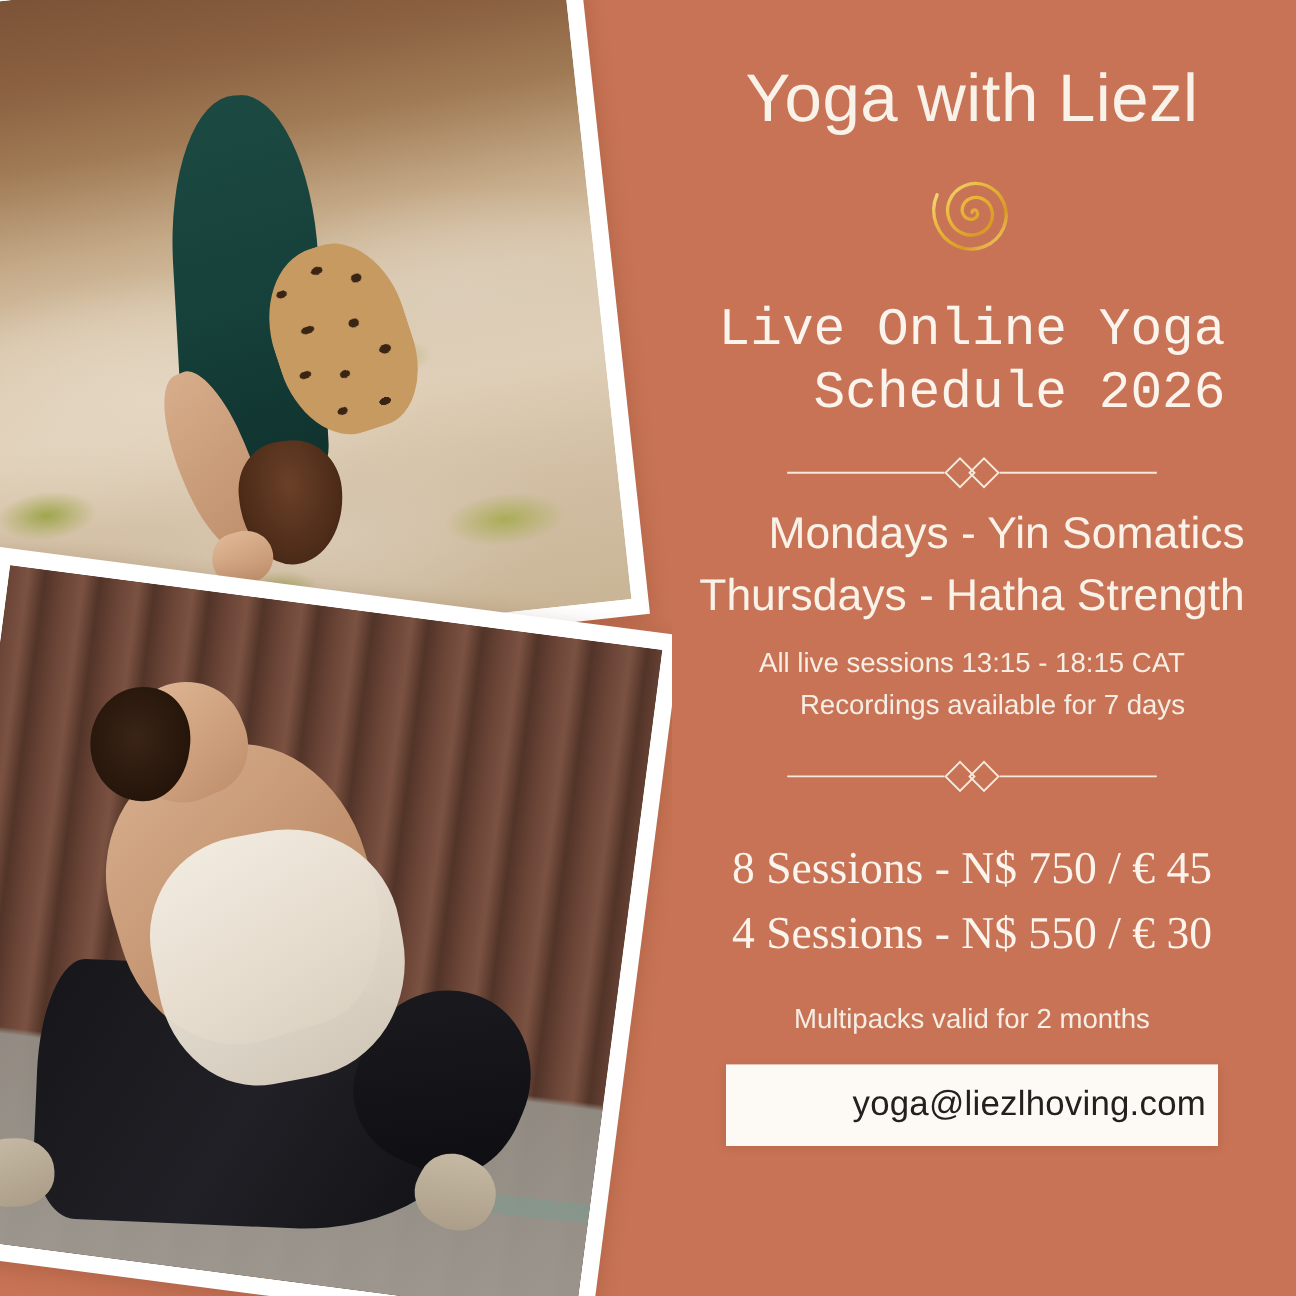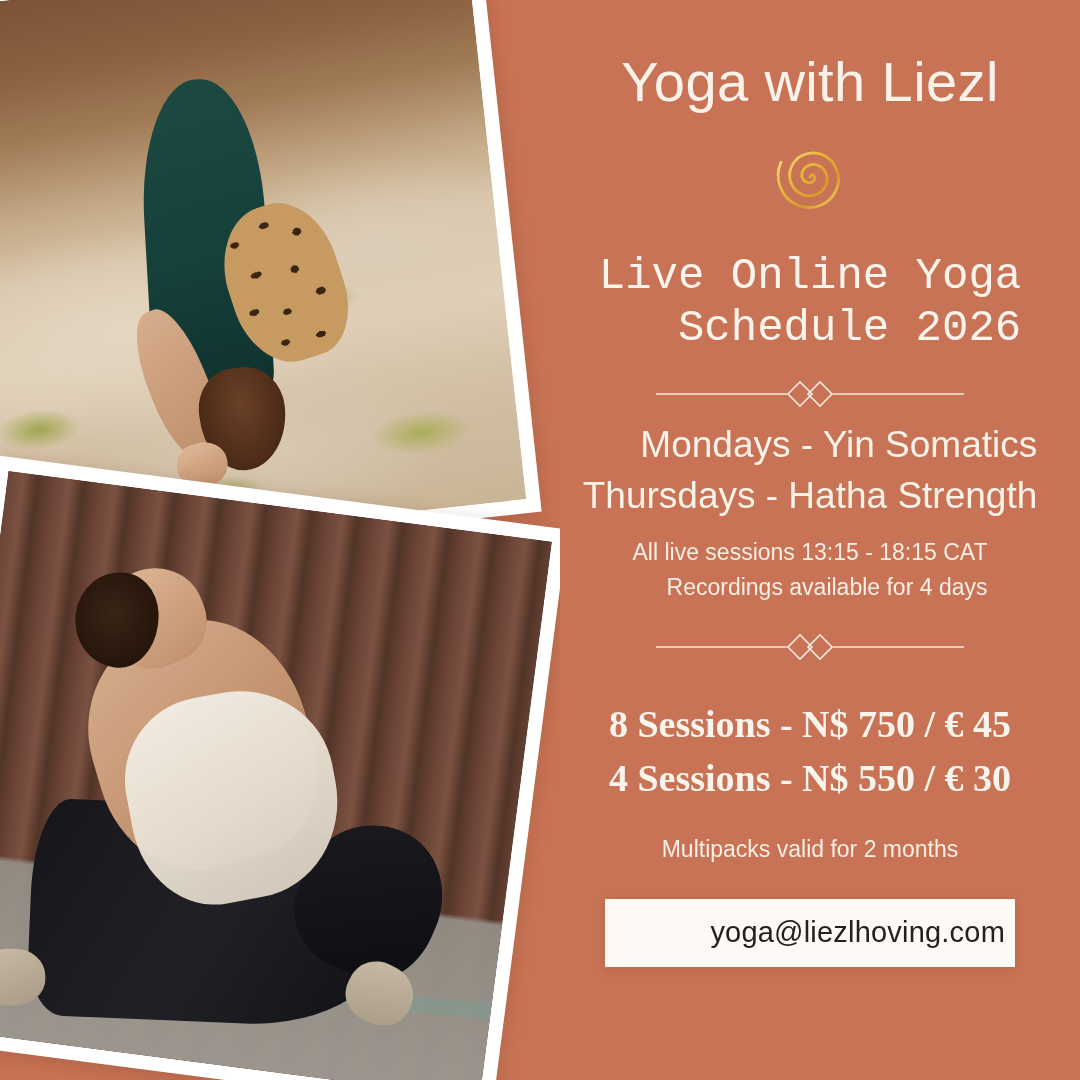--- a/index.html
+++ b/index.html
@@ -296,30 +296,30 @@
     font-weight: 400;
     line-height: 1.5;
     color: #F6EEE4;
   }
   .note-block { margin-top: 14px; }
 
   .price-list { margin-top: 34px; }
   .price-line {
     font-family: "Liberation Serif", serif;
     font-size: 38px;
-    font-weight: 700;
+    font-weight: 400;
     line-height: 1.42;
     color: #FAF4EC;
     white-space: nowrap;
   }
 
   .validity { margin-top: 26px; }
 
   .email-box {
-    margin-top: 32px;
+    margin-top: 20px;
     width: 410px;
     background: #FDFAF5;
     padding: 17px 10px 18px;
     box-shadow: 0 2px 8px rgba(90, 40, 20, 0.16);
   }
   .email-text {
     font-family: "Liberation Sans", sans-serif;
     font-size: 29px;
     font-weight: 400;
     letter-spacing: 0.2px;
@@ -404,21 +404,21 @@
       <rect x="157.5" y="8.5" width="17" height="17" transform="rotate(45 166 17)" fill="none" stroke="#F3E9DC" stroke-width="1.6"></rect>
     </svg>
 
     <div class="class-list">
       <div class="class-line">Mondays - Yin Somatics</div>
       <div class="class-line">Thursdays - Hatha Strength</div>
     </div>
 
     <div class="note-block">
       <div class="note">All live sessions 13:15 - 18:15 CAT</div>
-      <div class="note">Recordings available for 4 days</div>
+      <div class="note">Recordings available for 7 days</div>
     </div>
 
     <svg class="divider divider--lower" viewBox="0 0 312 34">
       <line x1="2" y1="17" x2="133" y2="17" stroke="#F3E9DC" stroke-width="1.6"></line>
       <line x1="179" y1="17" x2="310" y2="17" stroke="#F3E9DC" stroke-width="1.6"></line>
       <rect x="137.5" y="8.5" width="17" height="17" transform="rotate(45 146 17)" fill="none" stroke="#F3E9DC" stroke-width="1.6"></rect>
       <rect x="157.5" y="8.5" width="17" height="17" transform="rotate(45 166 17)" fill="none" stroke="#F3E9DC" stroke-width="1.6"></rect>
     </svg>
 
     <div class="price-list">

